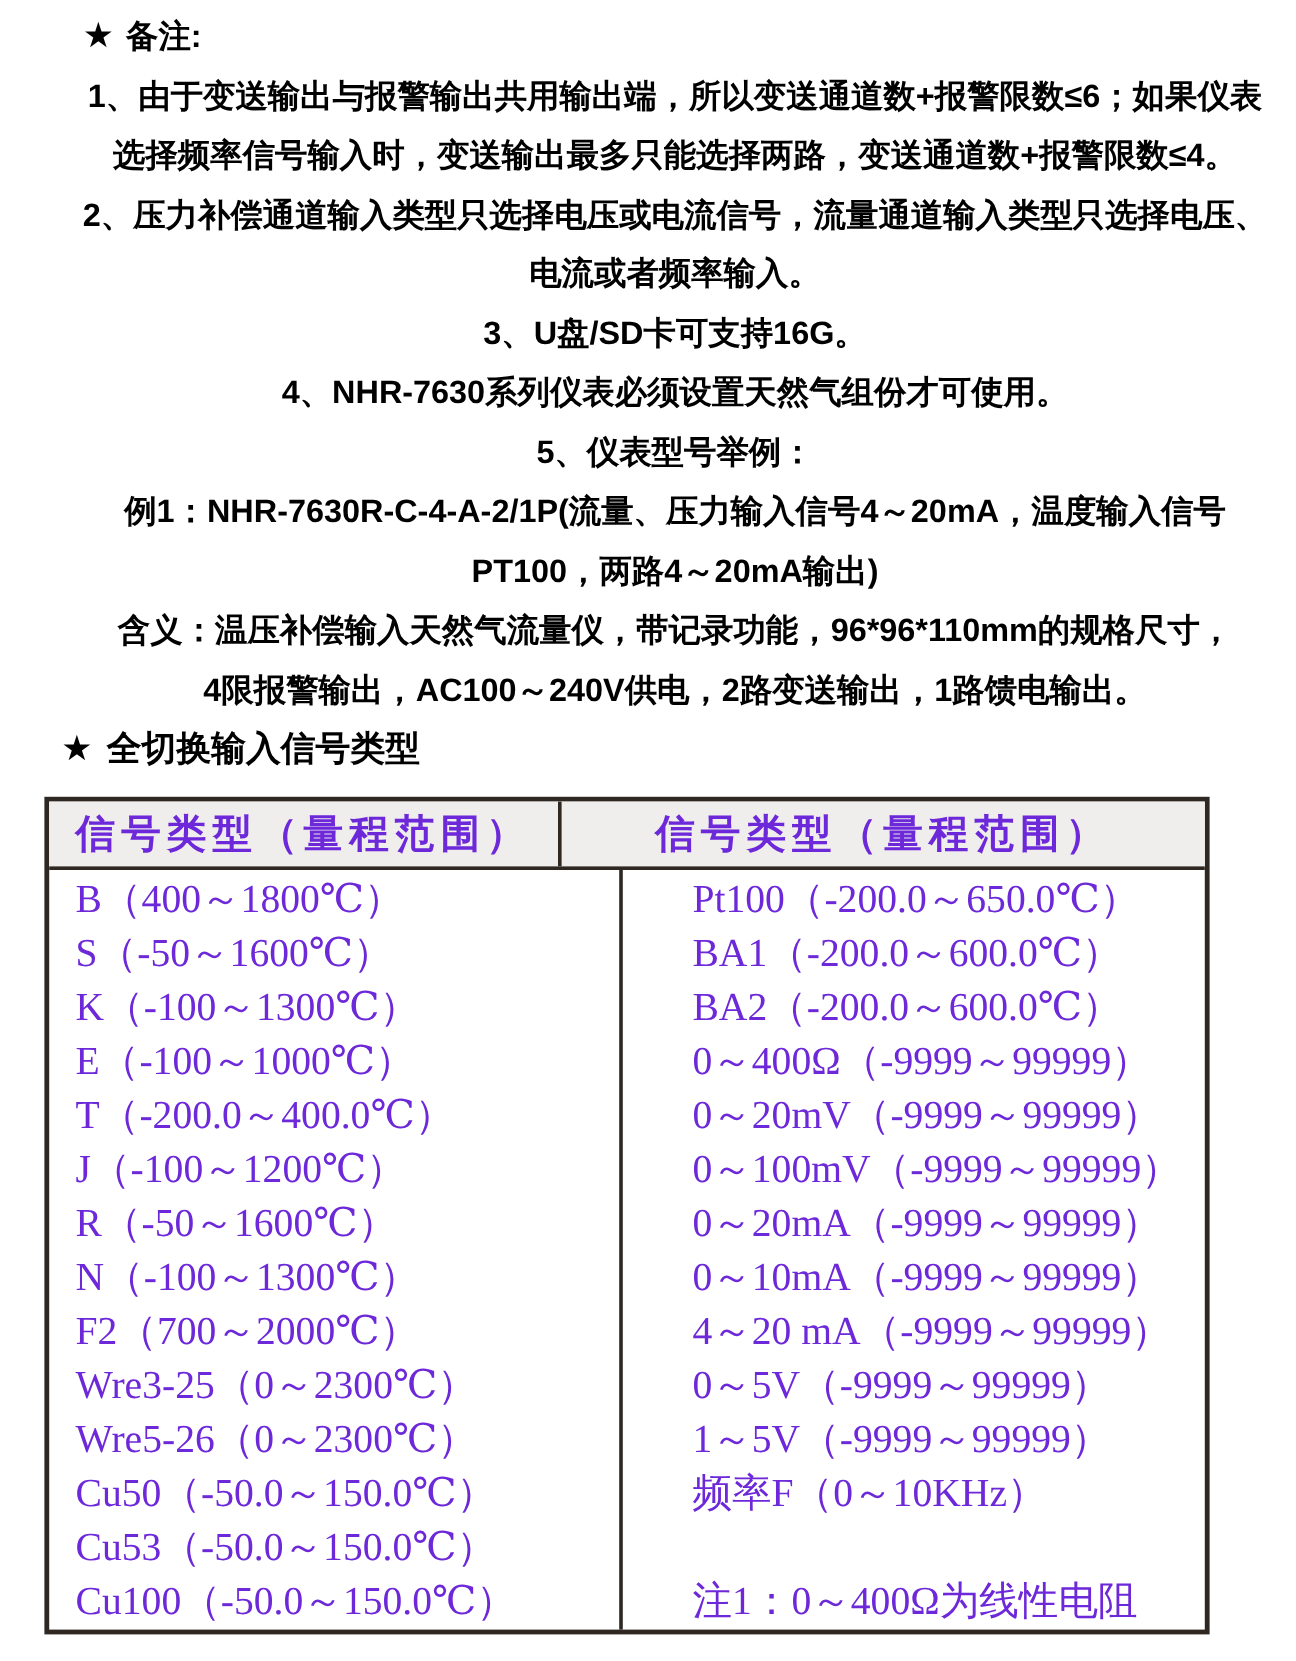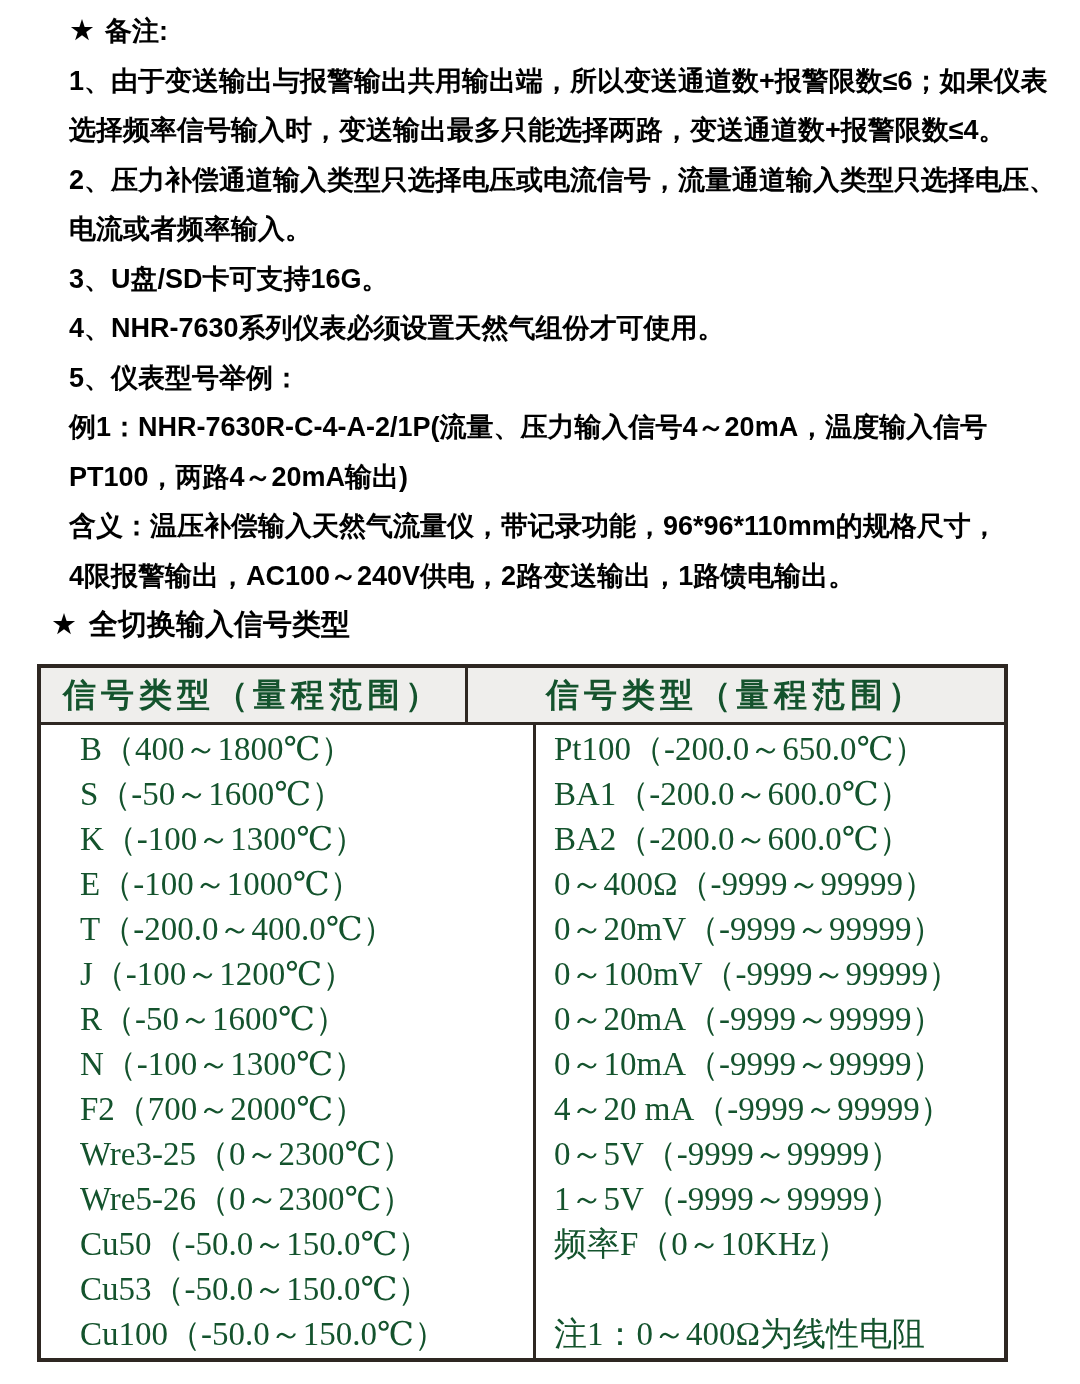--- a/index.html
+++ b/index.html
@@ -26,21 +26,21 @@
     line-height: 49.5px;
     color: #000000;
     white-space: nowrap;
   }
   .notes-title { display: block; }
   .note-star {
     display: inline-block;
     margin-right: 10px;
     font-size: 29px;
   }
-  .note-line { display: block; }
+  .note-line { display: block; text-align: center; }
   
   .section-title {
     position: absolute;
     left: 51px;
     top: 602px;
     font-family: "Liberation Sans", "DejaVu Sans", sans-serif;
     font-weight: 600;
     font-size: 29px;
     line-height: 44px;
     white-space: nowrap;
@@ -49,21 +49,21 @@
   
   .sig-table {
     position: absolute;
     left: 37px;
     top: 664px;
     width: 971px;
     height: 698px;
     box-sizing: border-box;
     border: 4px solid #2e2722;
     font-family: "Liberation Serif", "DejaVu Serif", serif;
-    color: #14532d;
+    color: #6d28d9;
     background: #ffffff;
   }
   .sig-header {
     display: flex;
     height: 54px;
     background: #efeeec;
     border-bottom: 3px solid #2e2722;
   }
   .sig-header-cell {
     display: flex;
@@ -85,25 +85,25 @@
     height: calc(100% - 57px);
   }
   .sig-col {
     box-sizing: border-box;
     padding-top: 2px;
   }
   .sig-col.left {
     width: 478px;
     border-right: 3px solid #2e2722;
     padding-left: 22px;
-    margin-left: 17px;
   }
   .sig-col.right {
     flex: 1;
     padding-left: 18px;
+    margin-left: 40px;
   }
   .cell-line {
     height: 45px;
     display: flex;
     align-items: center;
     font-size: 33px;
     white-space: nowrap;
   }
 </style>
 </head>

